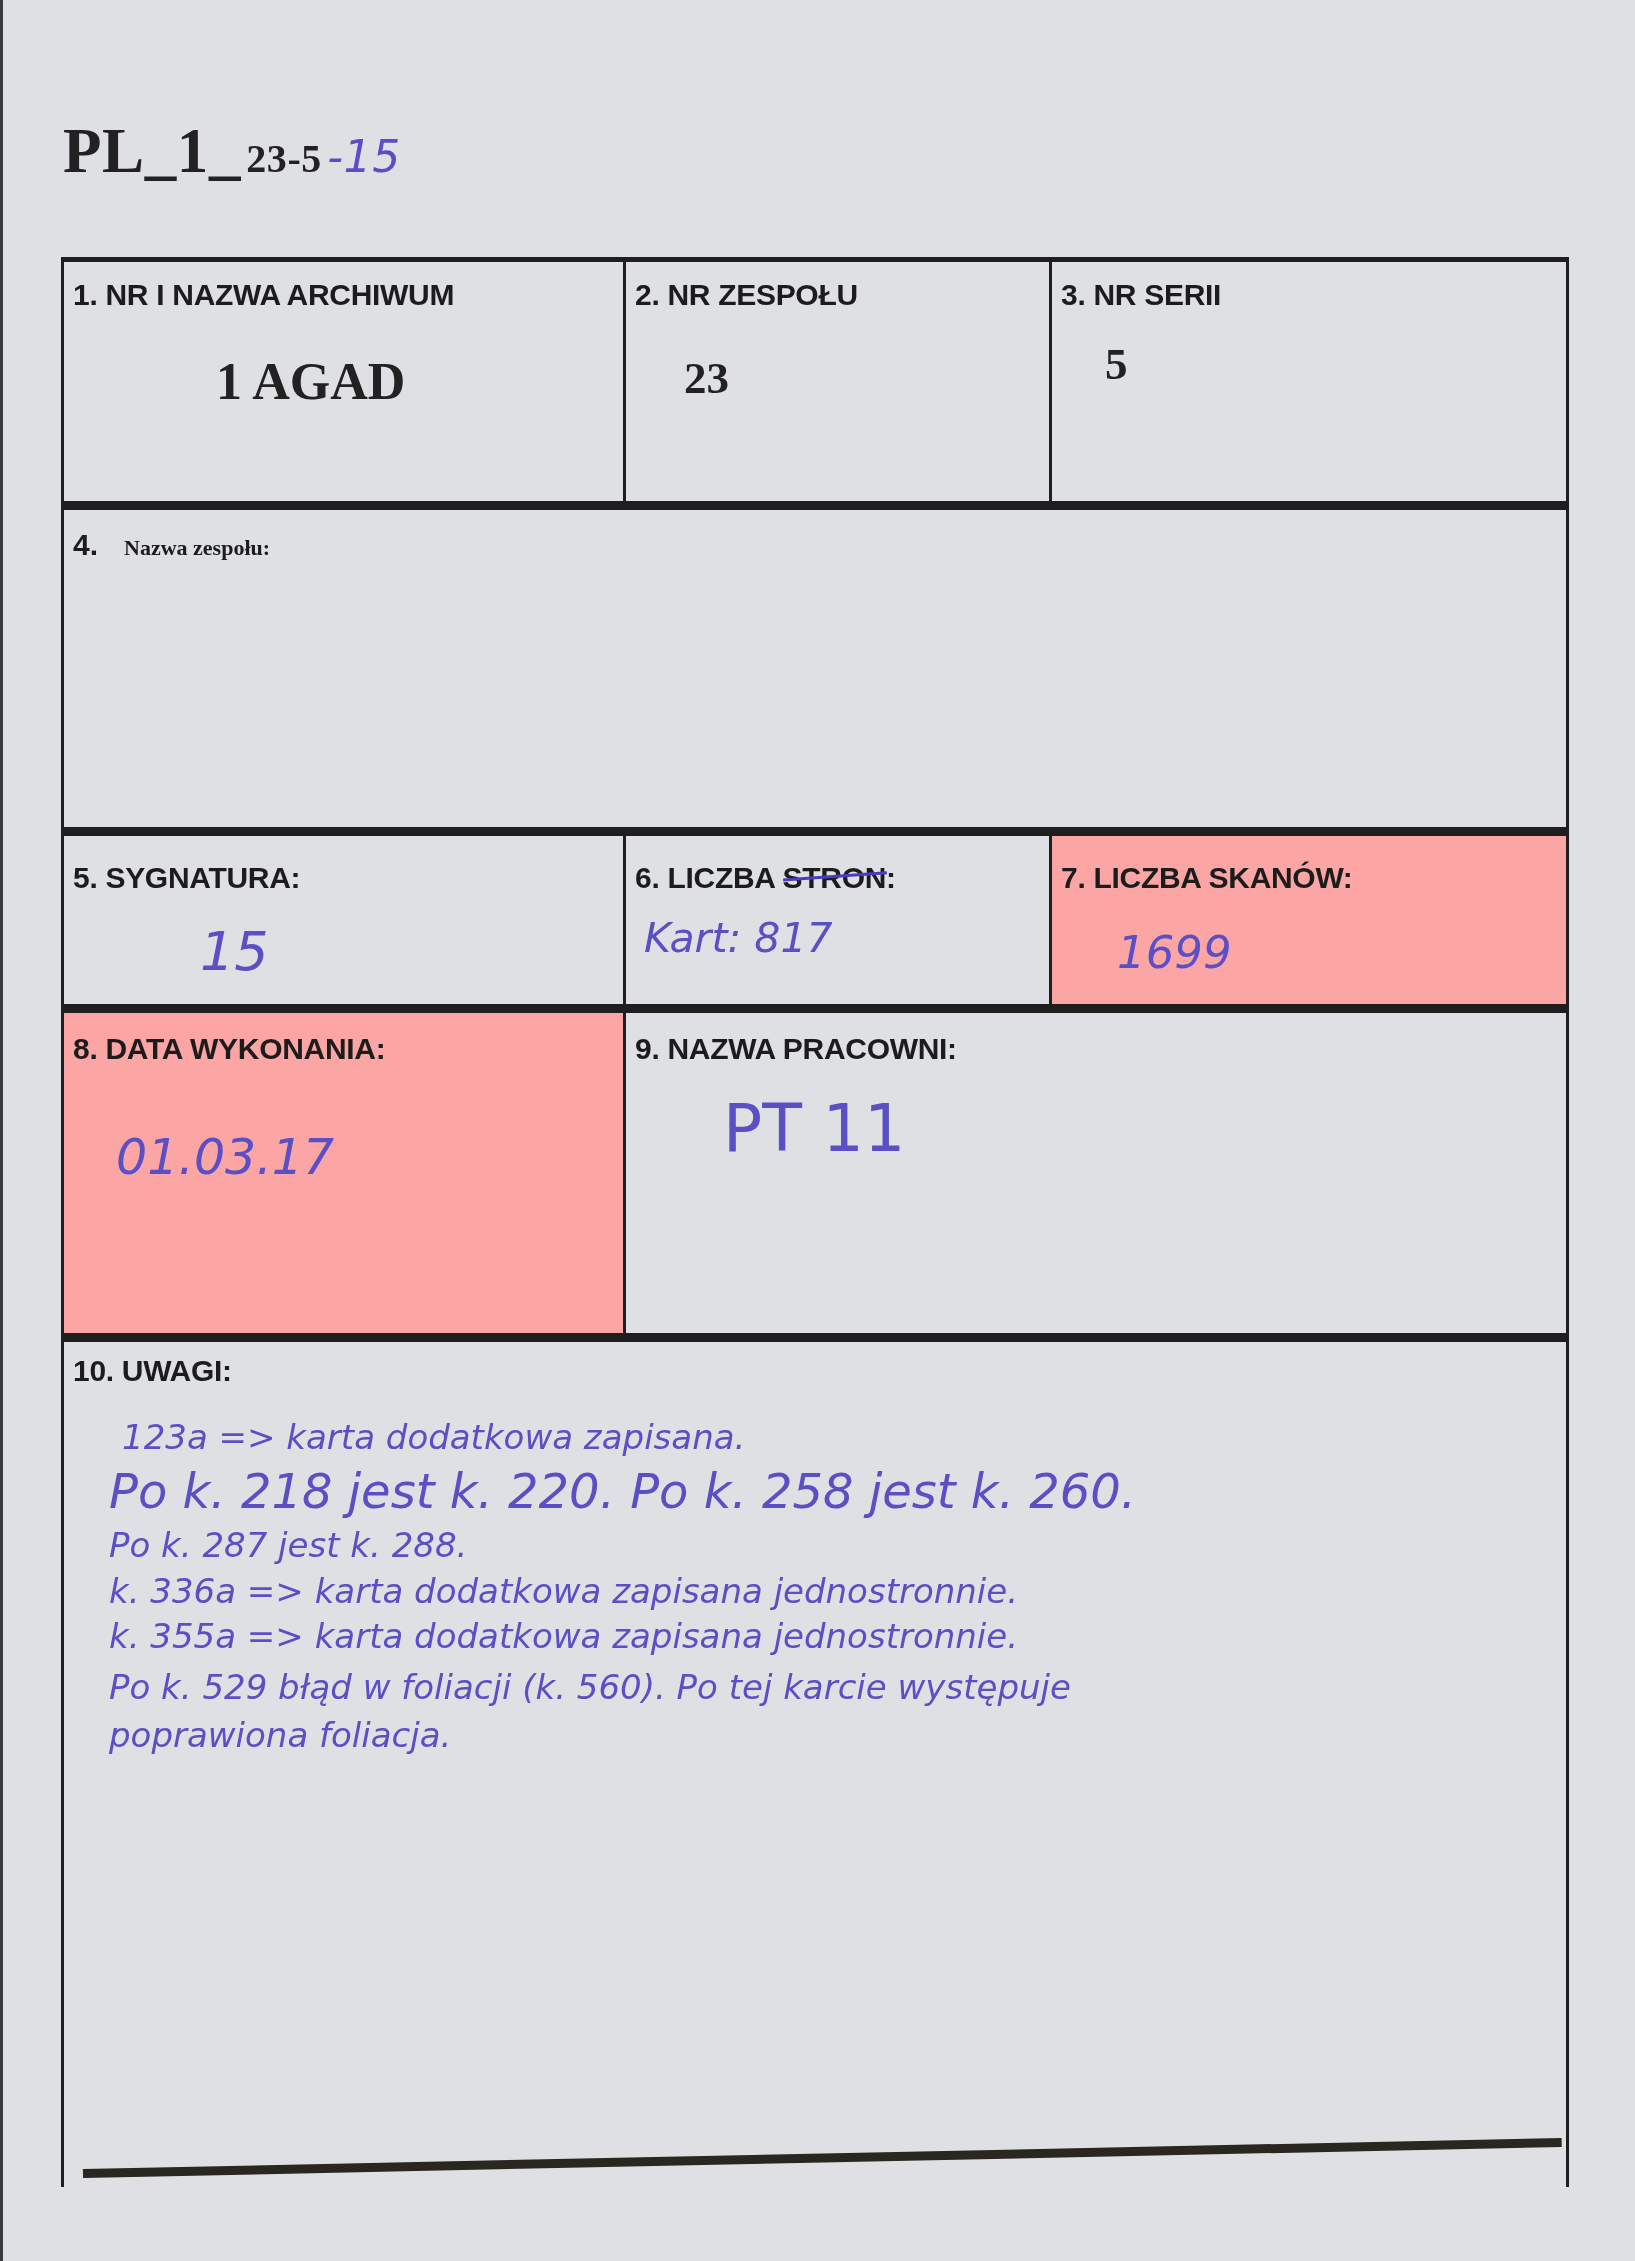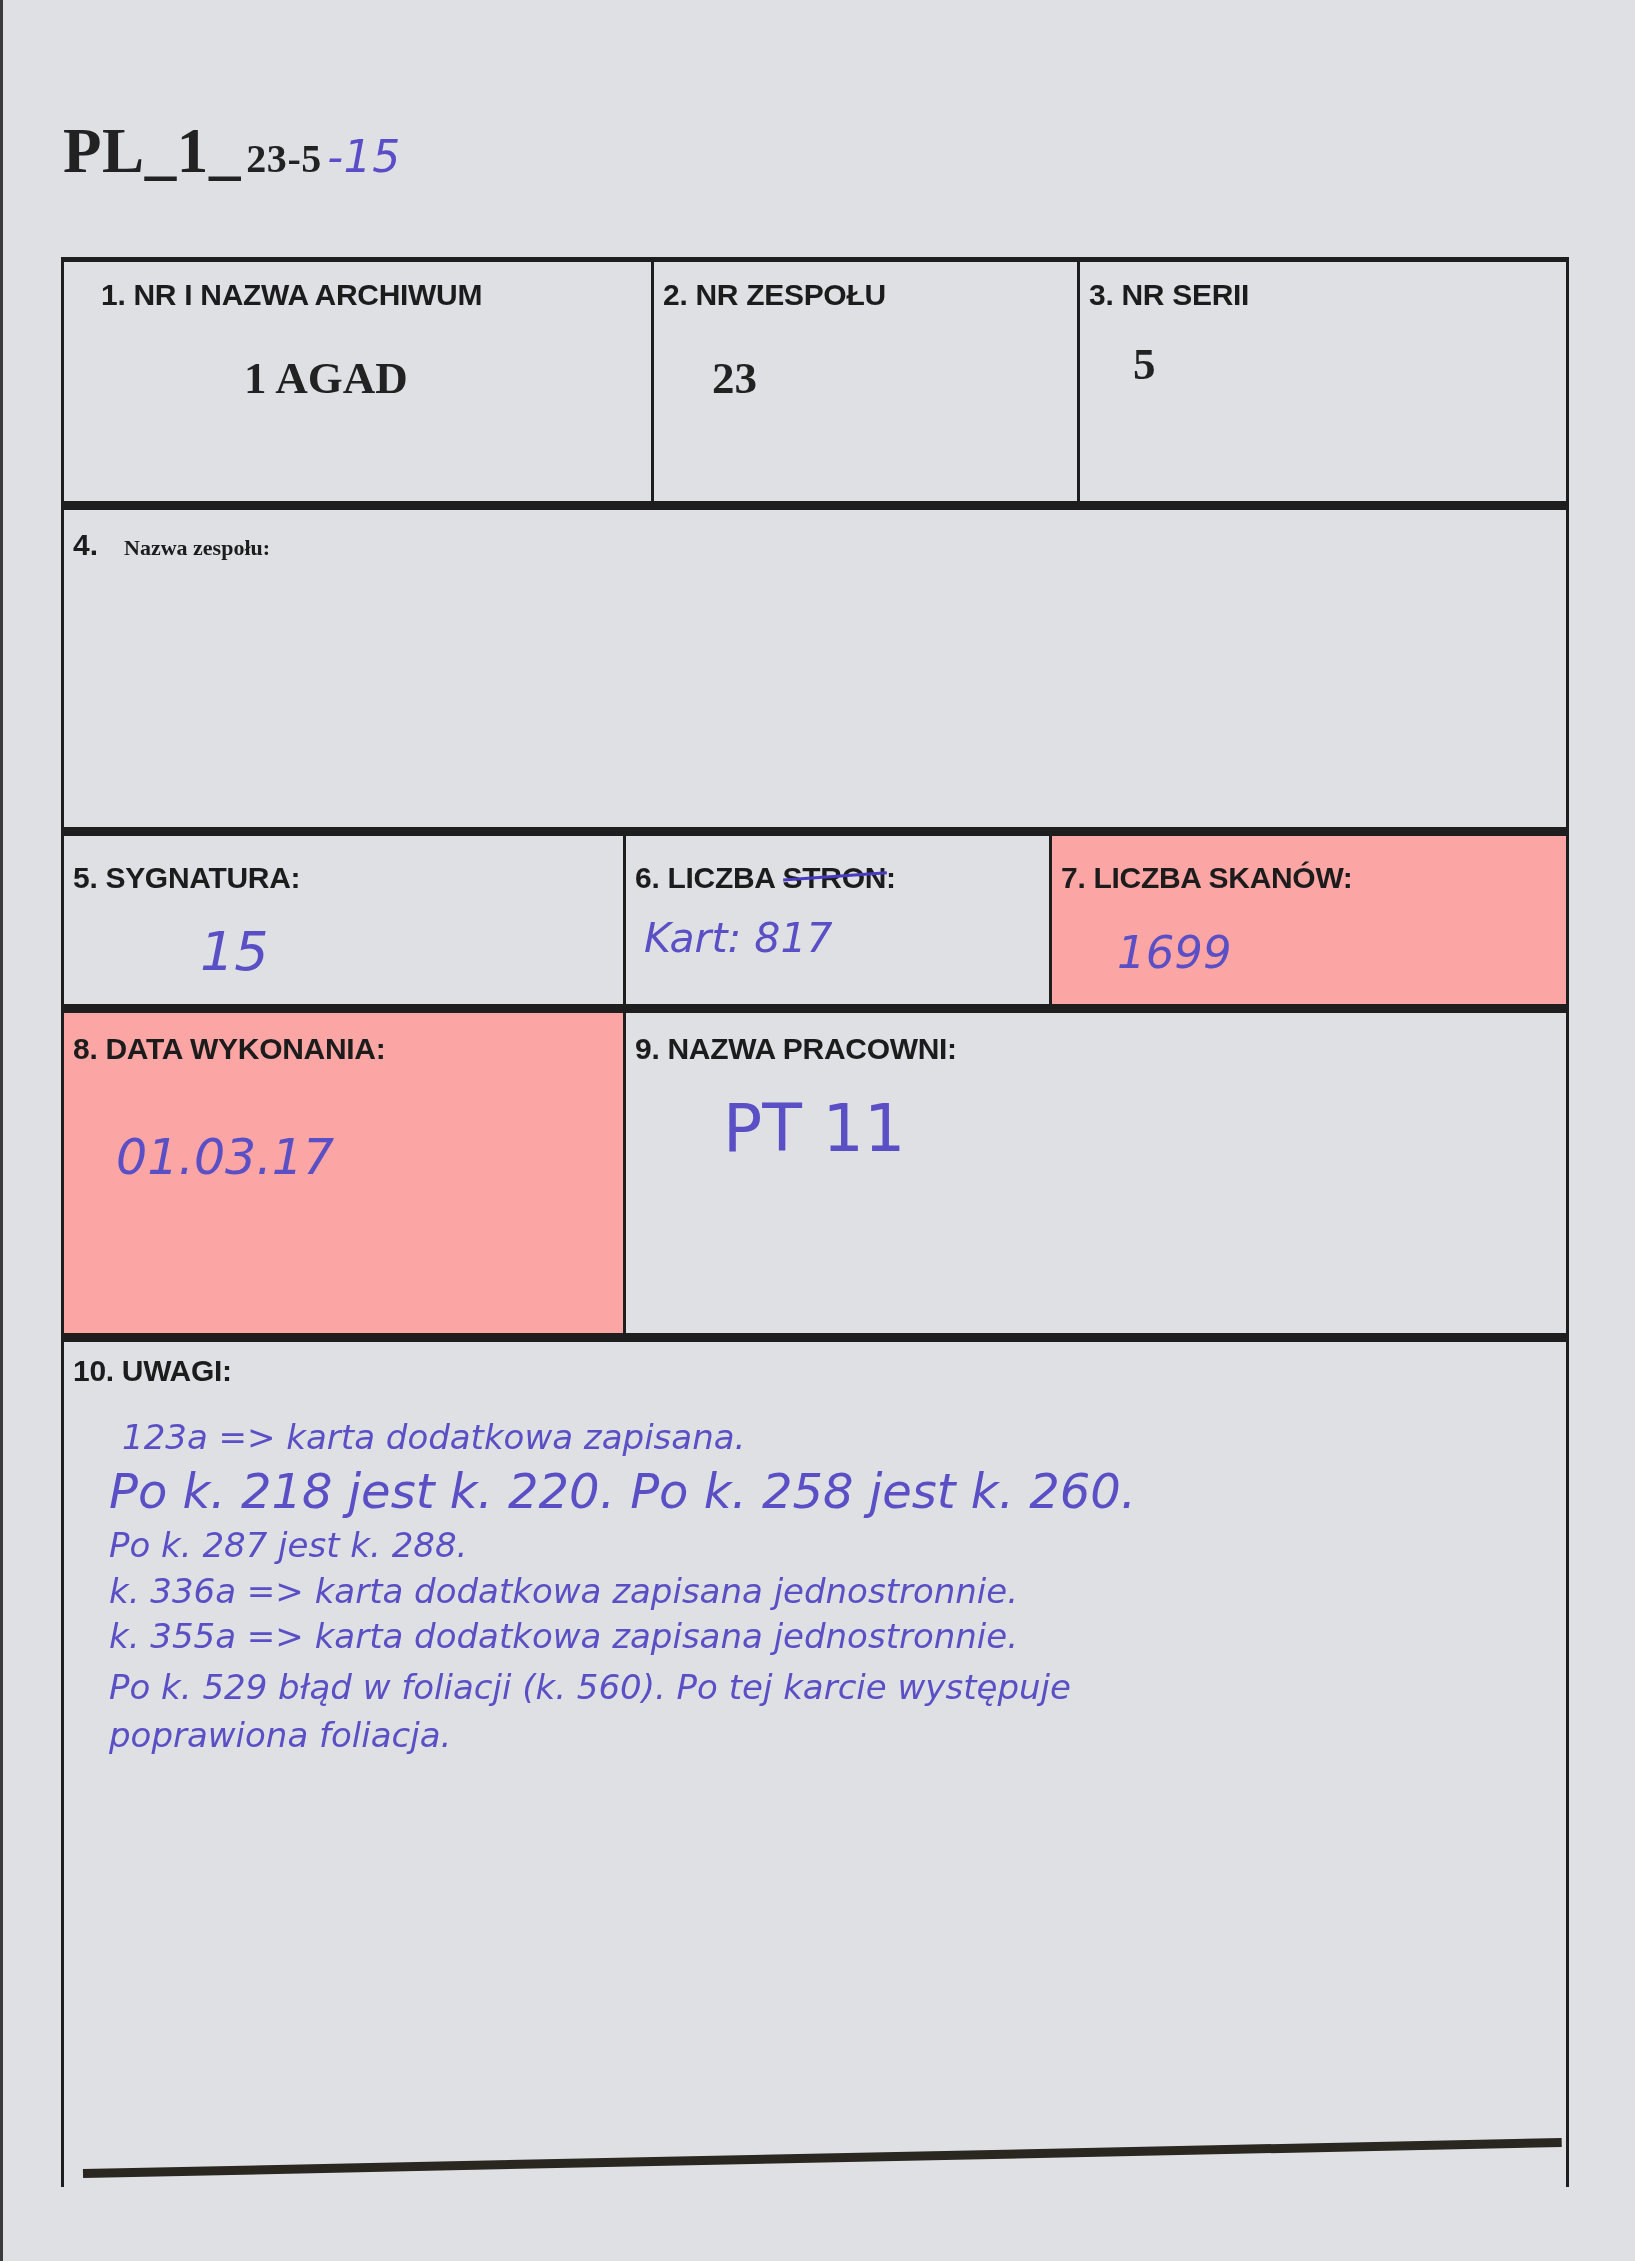--- a/index.html
+++ b/index.html
@@ -74,24 +74,24 @@
 <div class="edge-left"></div>
 
 <div class="header-code">
   <span>PL_1_</span>
   <span class="suffix">23-5</span>
   <span class="hand">-15</span>
 </div>
 
 <div class="form">
 
-  <div class="row" style="top:0; height:239px;padding-left:28px;">
+  <div class="row" style="top:0; height:239px;">
     <div class="cell" style="width:562px; height:239px;">
       <div class="label">1. NR I NAZWA ARCHIWUM</div>
-      <div class="serif-val" style="left:152px; top:90px; font-size:45px;">1 AGAD</div>
+      <div class="serif-val" style="left:152px; top:90px; font-size:52px;">1 AGAD</div>
     </div>
     <div class="cell" style="width:426px; height:239px;">
       <div class="label">2. NR ZESPOŁU</div>
       <div class="serif-val" style="left:58px; top:90px; font-size:45px;">23</div>
     </div>
     <div class="cell" style="width:514px; height:239px;">
       <div class="label">3. NR SERII</div>
       <div class="serif-val" style="left:53px; top:76px; font-size:45px;">5</div>
     </div>
   </div>

